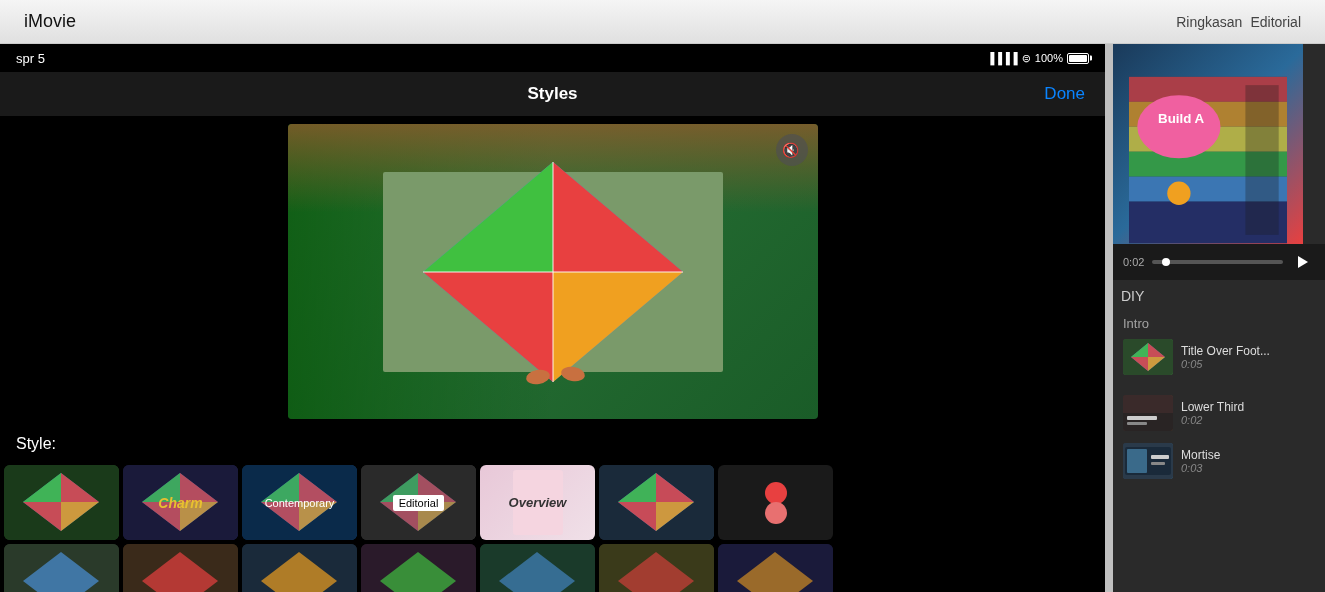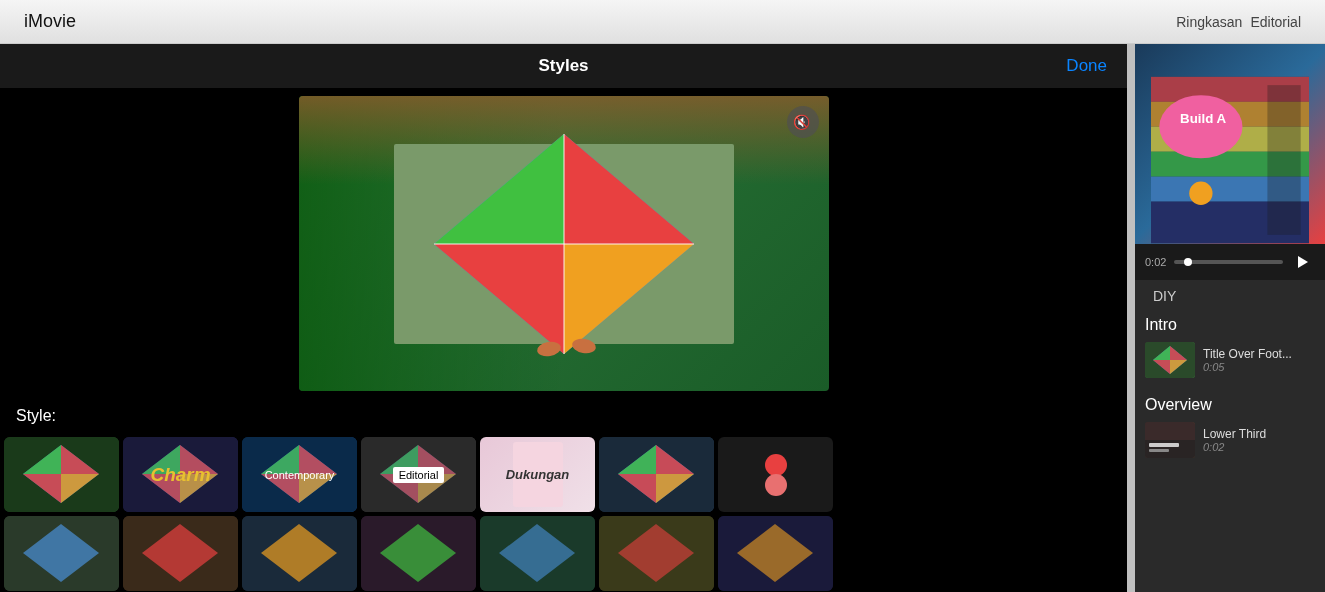--- a/index.html
+++ b/index.html
@@ -219,21 +219,21 @@
       position: absolute;
       color: #fff;
       font-size: 13px;
       font-weight: 700;
       text-align: center;
       z-index: 2;
     }
     
     .thumb-none { background: linear-gradient(135deg, #1a3a1a, #2a5a2a); }
     .thumb-charm { background: linear-gradient(135deg, #1a1a3a, #2a2a6a); }
-    .thumb-charm .thumb-label { color: #e8c030; font-size: 19px; font-style: italic; }
+    .thumb-charm .thumb-label { color: #e8c030; font-size: 14px; font-style: italic; }
     .thumb-contemporary { background: linear-gradient(135deg, #0a2a4a, #1a4a8a); }
     .thumb-contemporary .thumb-label { color: #fff; font-size: 11px; font-weight: 400; }
     .thumb-editorial { background: linear-gradient(135deg, #2a2a2a, #4a4a4a); }
     .thumb-editorial .thumb-label {
       background: #fff; color: #000; padding: 2px 6px; border-radius: 2px; font-size: 11px; font-weight: 400;
     }
     .thumb-simple { background: linear-gradient(135deg, #1a2a3a, #2a4a6a); }
     .thumb-dot {
       width: 22px; height: 22px;
       border-radius: 50%;
@@ -246,21 +246,21 @@
       margin-top: -10px;
     }
     .second-thumbnails-row {
       display: flex;
       gap: 4px;
       padding: 4px 4px 0;
     }
 
     
     .right-sidebar {
-      width: 190px;
+      width: 212px;
       background: #2a2a2a;
       display: flex;
       flex-direction: column;
       overflow-y: auto;
       flex-shrink: 0;
     }
     .sidebar-preview {
       width: 190px;
       height: 200px;
       background: #1a1a1a;
@@ -310,29 +310,29 @@
       width: 0; height: 0;
       border-left: 10px solid #fff;
       border-top: 6px solid transparent;
       border-bottom: 6px solid transparent;
     }
 
     .section-title {
       color: #ccc;
       font-size: 14px;
       font-weight: 500;
-      padding: 8px 18px 4px;
+      padding: 8px 8px 4px;
     }
 
     .sidebar-section {
       padding: 4px 0;
     }
     .sidebar-section-title {
-      color: #ffffff;
-      font-size: 16px;
+      color: #a3a3a3;
+      font-size: 13px;
       padding: 4px 10px 2px;
       font-weight: 500;
     }
     .sidebar-item {
       display: flex;
       align-items: center;
       gap: 8px;
       padding: 6px 10px;
       cursor: pointer;
     }
@@ -379,20 +379,31 @@
   <div class="top-nav">
     <span class="top-nav-item">Ringkasan</span>
     <span class="top-nav-item">Editorial</span>
   </div>
 </div>
 
 <div class="main-content">
 
   <div class="simulator-area">
 
+    <div class="status-bar">
+      <span class="status-time">spr 5</span>
+      <div class="status-bar-right">
+        <span class="signal-bars">▐▐▐▐</span>
+        <span class="wifi-icon">⊜</span>
+        <span class="battery-text">100%</span>
+        <div class="battery-icon">
+          <div class="battery-fill"></div>
+        </div>
+      </div>
+    </div>
 
     <div class="app-nav-bar">
       <span class="nav-title">Styles</span>
       <span class="nav-done">Done</span>
     </div>
 
     <div class="video-preview">
       <div class="video-frame">
         <div class="video-frame-inner">
 
@@ -480,21 +491,21 @@
               <polygon points="19,37 57,37 57,66" fill="#e84040" opacity="0.6"></polygon>
               <polygon points="57,8 19,37 57,37" fill="#40c040" opacity="0.6"></polygon>
             </svg>
             <span class="thumb-label" style="background:#fff; color:#000; padding:2px 6px; border-radius:2px; font-size:11px; font-weight:400;">Editorial</span>
           </div>
         </div>
 
         <div class="thumbnail-item">
           <div class="thumb-bg" style="background: linear-gradient(135deg, #e8c8d8, #f0e0e8);">
             <div style="background:#f5d5e0; width:50px; height:65px; border-radius:3px; display:flex; align-items:center; justify-content:center; z-index:2; position:relative;">
-              <span style="color:#333; font-size:13px; font-style:italic; font-weight:600;">Dukungan</span>
+              <span style="color:#333; font-size:13px; font-style:italic; font-weight:600;">Overview</span>
             </div>
           </div>
         </div>
 
         <div class="thumbnail-item">
           <div class="thumb-bg thumb-simple">
             <svg width="115" height="75" viewBox="0 0 115 75">
               <rect width="115" height="75" fill="#1a2a3a"></rect>
               <polygon points="57,8 95,37 57,66 19,37" fill="#4a90d9" opacity="0.8"></polygon>
               <polygon points="57,8 95,37 57,37" fill="#e84040" opacity="0.8"></polygon>
@@ -616,32 +627,46 @@
           </svg>
         </div>
         <div class="sidebar-item-info">
           <div class="sidebar-item-title">Title Over Foot...</div>
           <div class="sidebar-item-duration">0:05</div>
         </div>
       </div>
     </div>
 
     <div class="sidebar-section">
-      <div class="sidebar-section-title">Overview</div>
       <div class="sidebar-item">
         <div class="sidebar-thumb sidebar-thumb-lower">
           <svg width="50" height="36" viewBox="0 0 50 36">
             <rect width="50" height="36" fill="#3a2a2a"></rect>
             <rect x="0" y="18" width="50" height="18" fill="#222" opacity="0.7"></rect>
             <rect x="4" y="21" width="30" height="4" fill="#ccc" rx="1"></rect>
             <rect x="4" y="27" width="20" height="3" fill="#888" rx="1"></rect>
           </svg>
         </div>
         <div class="sidebar-item-info">
           <div class="sidebar-item-title">Lower Third</div>
           <div class="sidebar-item-duration">0:02</div>
         </div>
       </div>
+      <div class="sidebar-item">
+        <div class="sidebar-thumb sidebar-thumb-mortise">
+          <svg width="50" height="36" viewBox="0 0 50 36">
+            <rect width="50" height="36" fill="#2a3a4a"></rect>
+            <rect x="2" y="4" width="46" height="28" fill="#1a2a3a" rx="2"></rect>
+            <rect x="4" y="6" width="20" height="24" fill="#3a6a8a" rx="1"></rect>
+            <rect x="28" y="12" width="18" height="4" fill="#ccc" rx="1"></rect>
+            <rect x="28" y="19" width="14" height="3" fill="#888" rx="1"></rect>
+          </svg>
+        </div>
+        <div class="sidebar-item-info">
+          <div class="sidebar-item-title">Mortise</div>
+          <div class="sidebar-item-duration">0:03</div>
+        </div>
+      </div>
     </div>
 
   </div>
 
 </div>
 
 </body></html>

